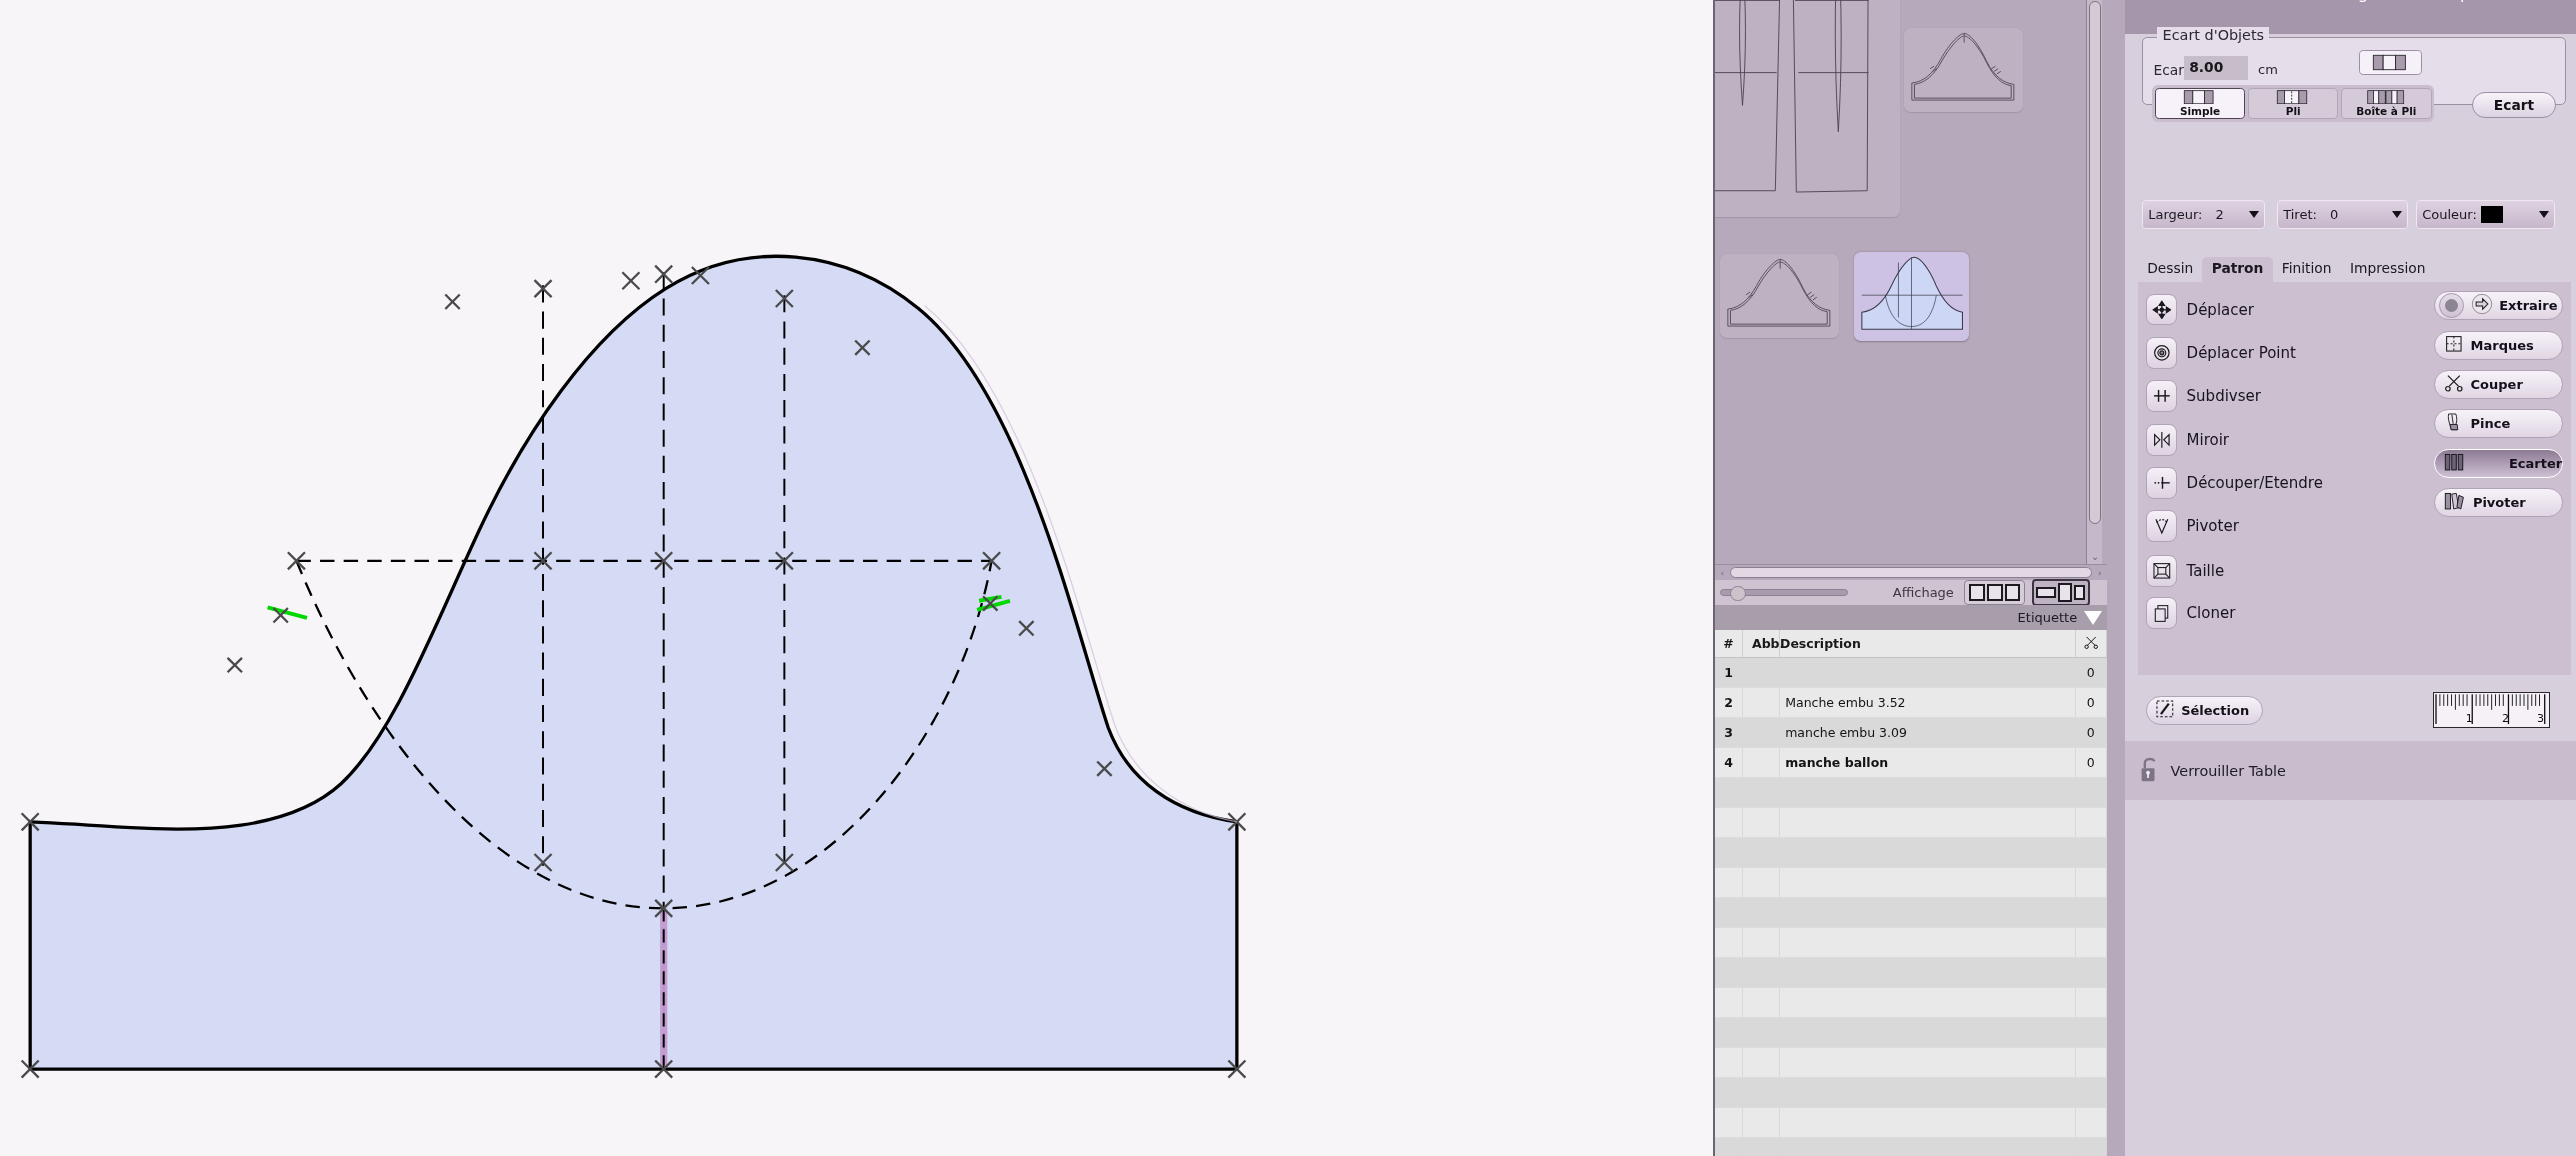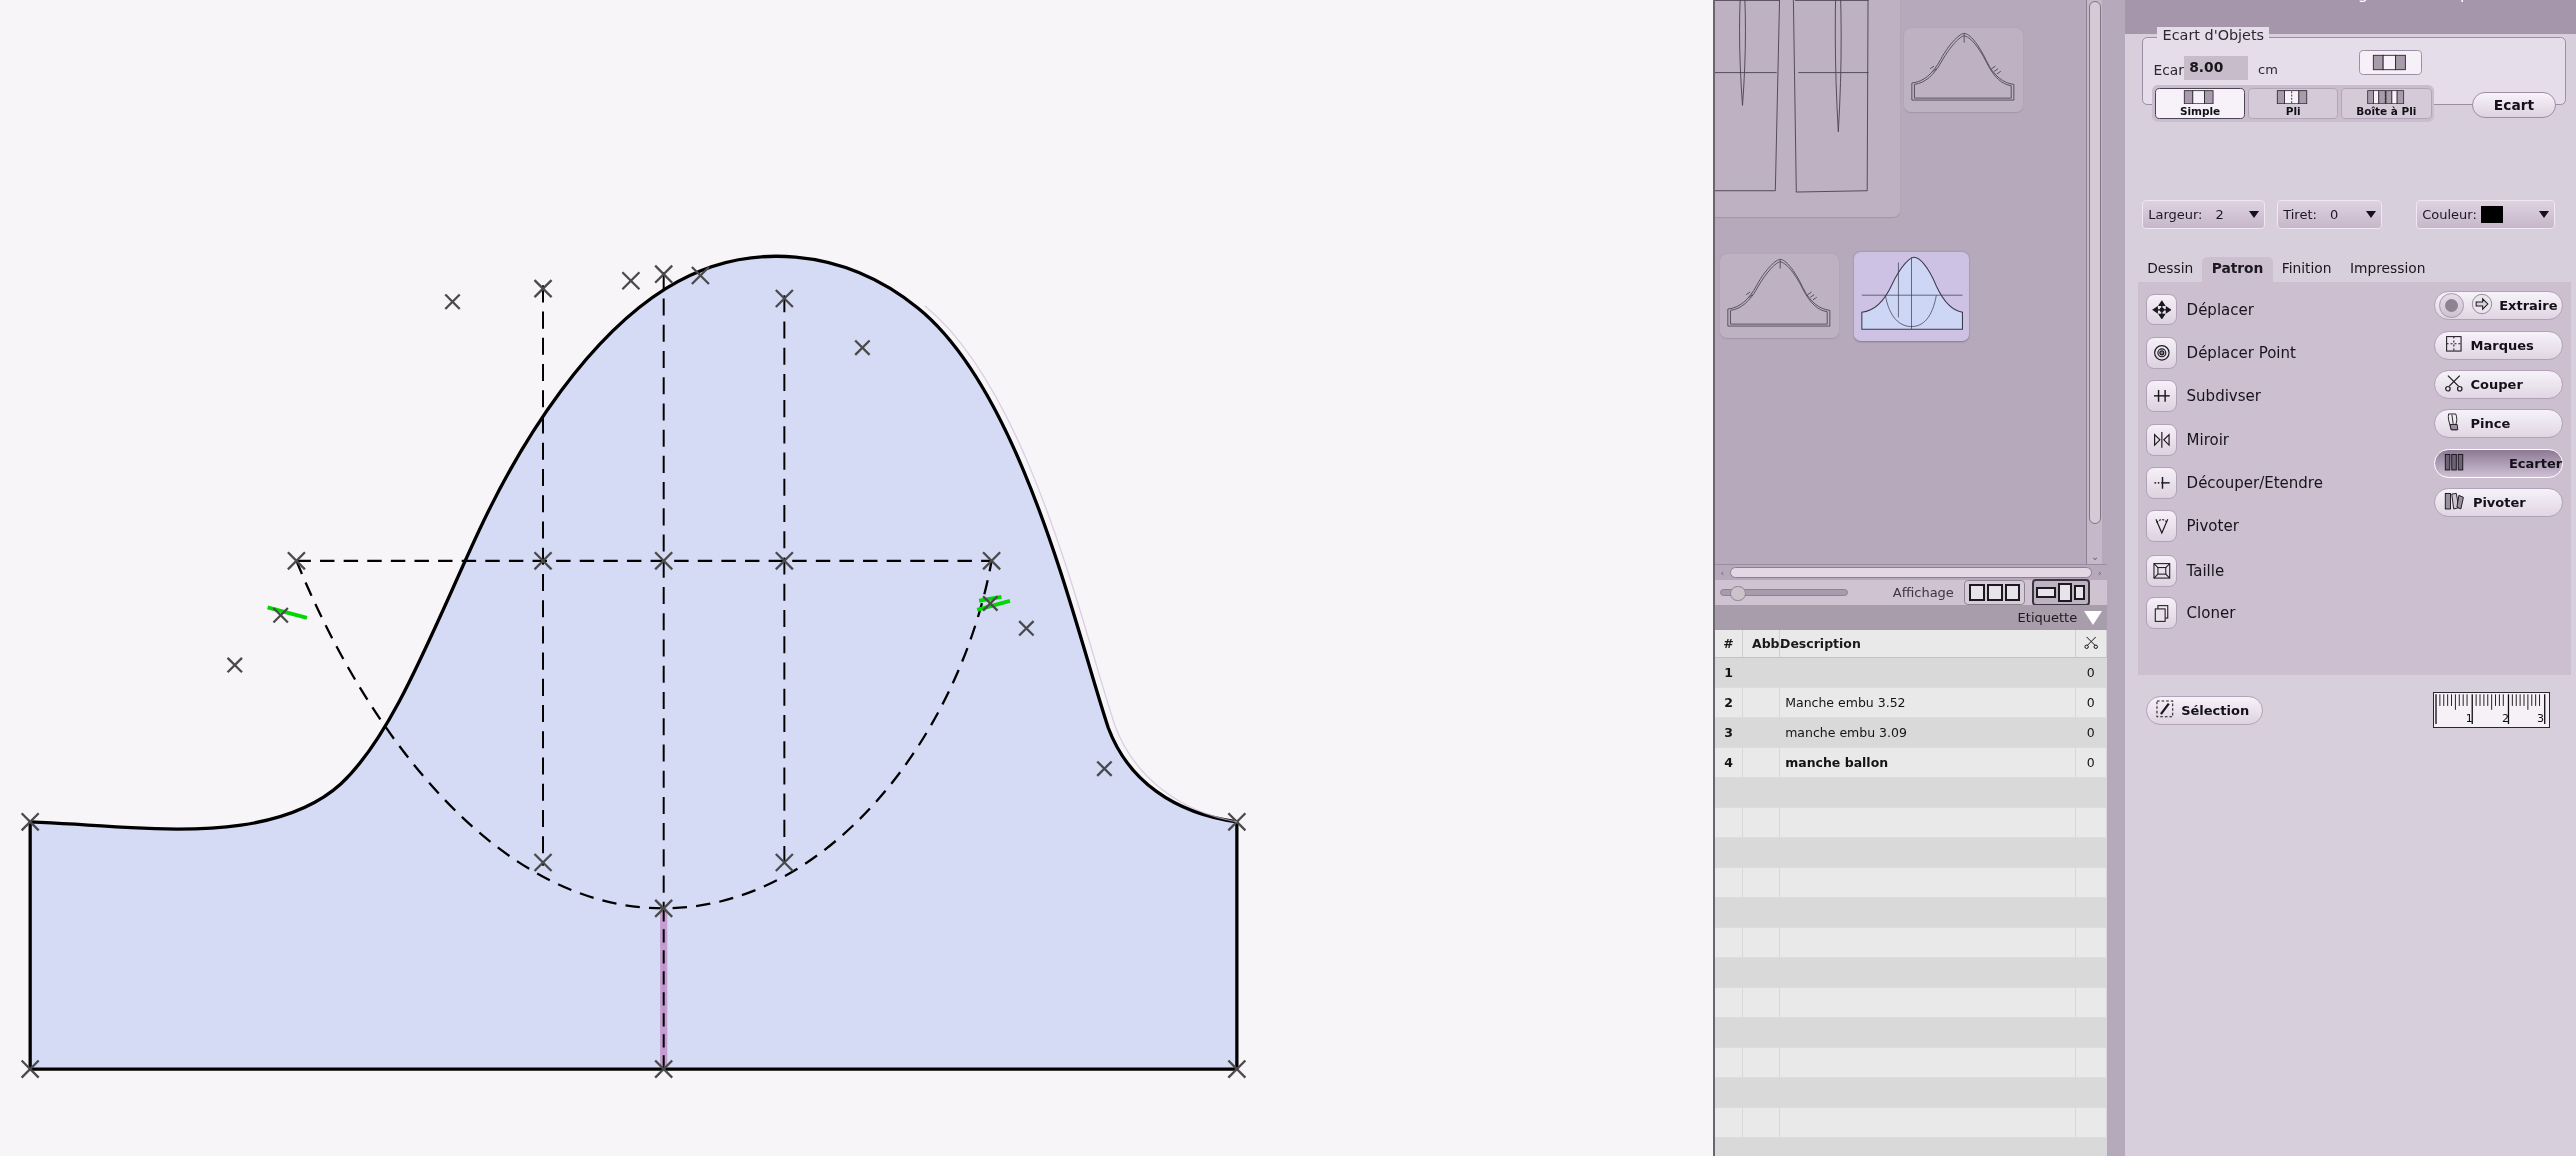--- a/index.html
+++ b/index.html
@@ -659,21 +659,21 @@
 
       <div class="ecart-action">Ecart</div>
     </div>
 
     <div class="prop-row">
       <div class="prop-btn" style="left:17px; width:123px;">
         <span>Largeur:</span>
         <span class="prop-val" style="margin-left:9.2px;">2</span>
         <span class="chev" style="margin-left:auto;"></span>
       </div>
-      <div class="prop-btn" style="left:152px; width:105px;align-items:center;">
+      <div class="prop-btn" style="left:152px; width:131px;align-items:center;">
         <span>Tiret:</span>
         <span class="prop-val" style="margin-left:9.2px;">0</span>
         <span class="chev" style="margin-left:auto;"></span>
       </div>
       <div class="prop-btn" style="left:291px; width:139px;">
         <span>Couleur:</span>
         <span class="swatch" id="color-swatch" style="background: rgb(0, 0, 0);"></span>
         <span class="chev" style="margin-left:auto;"></span>
       </div>
     </div>
@@ -921,16 +921,27 @@
             <line x1="150" y1="2" x2="150" y2="20"></line>
           <line x1="156" y1="2" x2="156" y2="20"></line>
             <line x1="162" y1="2" x2="162" y2="20"></line>
         </g>
         <text x="48" y="45" font-size="17" font-family="DejaVu Sans, sans-serif" fill="#0d0b11">1</text>
         <text x="104" y="45" font-size="17" font-family="DejaVu Sans, sans-serif" fill="#0d0b11">2</text>
         <text x="158" y="45" font-size="17" font-family="DejaVu Sans, sans-serif" fill="#0d0b11">3</text>
       </svg>
     </div>
 
+    <div class="lock-row">
+      <span>
+        <svg width="22" height="29" viewBox="0 0 34 44">
+          <path d="M9 20 L9 12 C9 5 21 4 24 9" fill="none" stroke="#7c7384" stroke-width="3.6"></path>
+          <rect x="4" y="20" width="20" height="20" rx="2" fill="#7c7384"></rect>
+          <circle cx="14" cy="27" r="3" fill="#efe9f1"></circle>
+          <rect x="12.6" y="28" width="2.8" height="7" fill="#efe9f1"></rect>
+        </svg>
+      </span>
+      <span class="lock-label">Verrouiller Table</span>
+    </div>
 
   </div>
 </div>
 
 
 </body></html>

